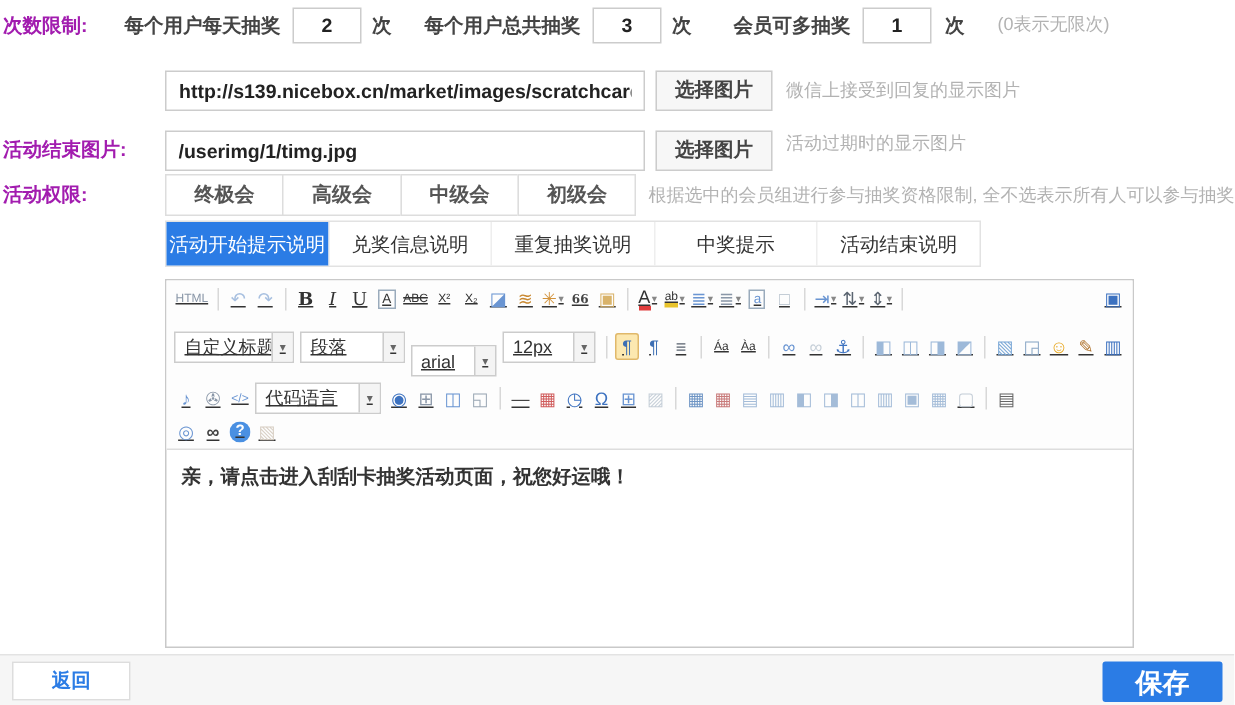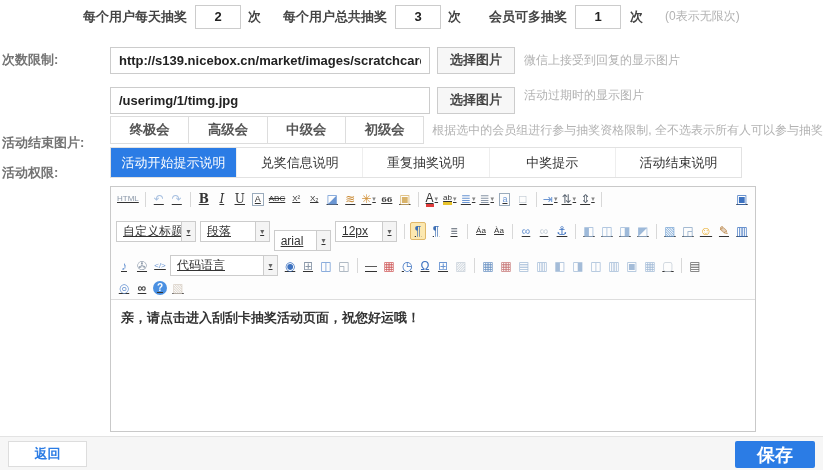--- a/index.html
+++ b/index.html
@@ -3,21 +3,21 @@
 <meta charset="utf-8">
 <style>
   * { box-sizing: border-box; margin: 0; padding: 0; }
   body { background: #fff; }
   .page {
     position: relative; width: 823px; height: 470px; background: #fff;
     font-family: "Liberation Sans", "DejaVu Sans", sans-serif; font-size: 13px; color: #333;
     overflow: hidden;
   }
   .frow { position: absolute; left: 0; right: 0; display: flex; align-items: center; }
-  .flabel { position: absolute; left: 2px; top: 0; width: 104px; color: #737373; font-weight: 600; line-height: 28px; margin-top: 43px; }
+  .flabel { position: absolute; left: 2px; top: 0; width: 104px; color: #a21caf; font-weight: 600; line-height: 28px; }
   .inline-label { color: #444; font-weight: 600; white-space: nowrap; }
   .hint { color: #b2b2b2; font-size: 12px; white-space: nowrap; }
 
   .num-input {
     width: 46px; height: 24px; border: 1px solid #ccc; text-align: center;
     font-family: inherit; font-size: 13px; font-weight: 600; color: #222; background: #fff;
   }
   .text-input {
     width: 320px; height: 27px; border: 1px solid #ccc; padding: 0 8px;
     font-family: inherit; font-size: 13px; font-weight: 600; color: #222; background: #fff;
@@ -28,21 +28,21 @@
     color: #444; cursor: pointer;
   }
   .seg-group { display: flex; }
   .seg-btn {
     height: 28px; line-height: 26px; padding: 0 13px; background: #fff;
     border: 1px solid #ddd; margin-left: -1px; font-weight: 600; color: #555; cursor: pointer;
   }
   .seg-btn:first-child { margin-left: 0; }
 
   .tabbar {
-    position: absolute; top: 147px; left: 110px; width: 632px; height: 31px;
+    position: absolute; top: 147px; left: 110px; width: 544px; height: 31px;
     display: flex; border: 1px solid #e2e2e2; background: #fff;
   }
   .tab {
     flex: 1; text-align: center; line-height: 29px; color: #333; cursor: pointer;
     border-left: 1px solid #eee; white-space: nowrap; overflow: hidden;
   }
   .tab:first-child { border-left: none; }
   .tab.active { background: var(--accent, #2b7ce5); color: #fff; border-left: none; }
 
   .editor {
@@ -320,21 +320,21 @@
         <div class="tb-row">
           <span class="tbi">
             <span class="g" style="color: rgb(106, 149, 210);">♪</span>
           </span>
           <span class="tbi">
             <span class="g" style="color: rgb(138, 151, 168);">✇</span>
           </span>
           <span class="tbi">
             <span class="g sm" style="color: rgb(106, 149, 210);">&lt;/&gt;</span>
           </span>
-          <span class="tbsel" style="width: 108px;">
+          <span class="tbsel" style="width: 84px;">
             <span class="lab">代码语言</span>
             <span class="dd">▾</span>
           </span>
           <span class="tbi">
             <span class="g" style="color: rgb(61, 114, 192);">◉</span>
           </span>
           <span class="tbi">
             <span class="g" style="color: rgb(138, 151, 168);">⊞</span>
           </span>
           <span class="tbi">

